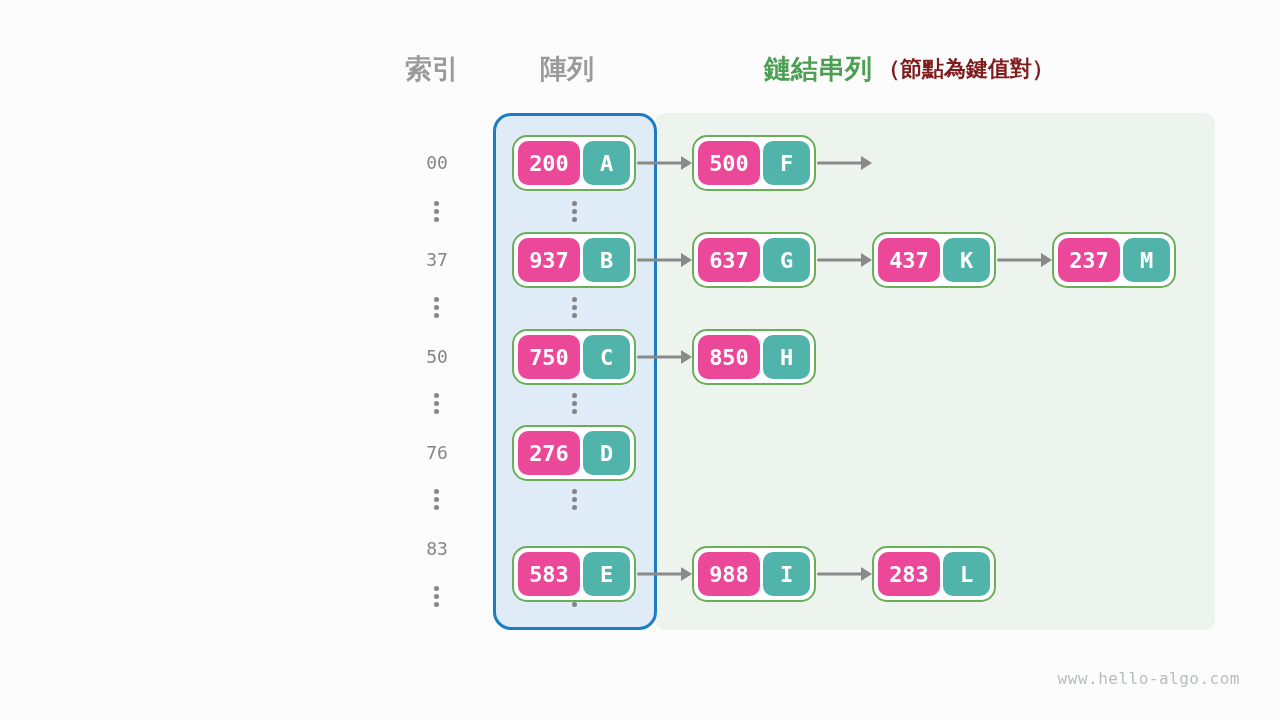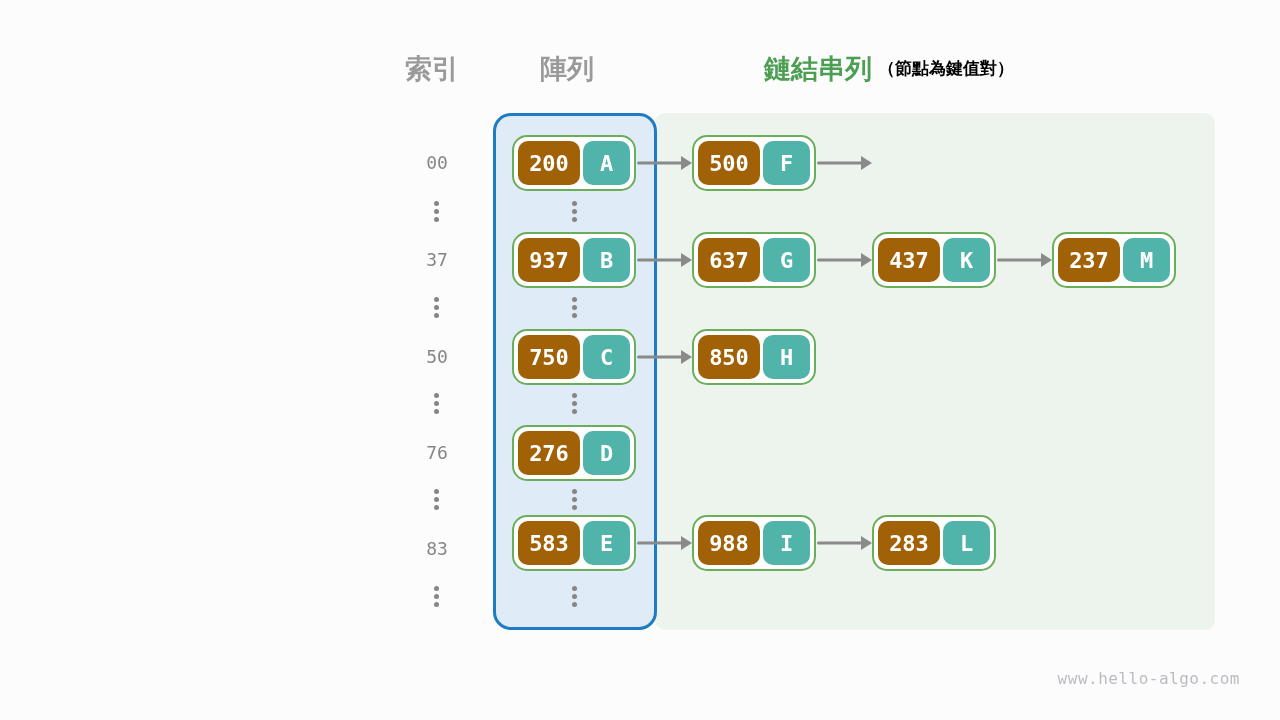--- a/index.html
+++ b/index.html
@@ -5,38 +5,38 @@
   html,body { margin:0; padding:0; }
   body { background:#fcfcfd; font-family:"Liberation Sans", sans-serif; }
   .canvas { position:relative; width:1280px; height:720px; background:#fcfcfd; overflow:hidden; }
 
   
   .col-header { position:absolute; top:52px; font-size:27px; font-weight:bold; color:#9a9a9a; line-height:34px; }
   .hdr-index { left:392px; width:80px; text-align:center; }
   .hdr-array { left:527px; width:80px; text-align:center; }
   .hdr-list-wrap { position:absolute; left:764px; top:52px; display:flex; align-items:flex-start; gap:6px; }
   .hdr-list { font-size:27px; font-weight:bold; color:#4c9e52; line-height:34px; }
-  .hdr-list-note { font-size:17px; font-weight:bold; color:#000000; line-height:34px; }
+  .hdr-list-note { font-size:22px; font-weight:bold; color:#7f1d1d; line-height:34px; }
 
   
   .list-panel { position:absolute; left:655px; top:113px; width:560px; height:517px; background:#edf4ed; border-radius:10px; }
   .array-panel { position:absolute; left:493px; top:113px; width:164px; height:517px; background:#dfecf7; border:3px solid #1e7cc2; border-radius:18px; box-sizing:border-box; }
 
   
   .idx { position:absolute; left:402px; width:70px; height:30px; text-align:center; font-family:"DejaVu Sans Mono", monospace; font-size:18px; line-height:30px; color:#868686; }
 
   
   .dots { position:absolute; display:flex; flex-direction:column; gap:3px; }
   .dots i { width:5px; height:5px; border-radius:50%; background:#868686; }
 
   
   .row-strip { position:absolute; left:512px; height:56px; display:flex; align-items:center; }
   .node { box-sizing:border-box; width:124px; height:56px; background:#ffffff; border:2px solid #6bae5a; border-radius:15px; display:flex; align-items:center; padding:4px; gap:3px; flex:none; }
   .key, .val { height:44px; border-radius:10px; color:#ffffff; font-family:"DejaVu Sans Mono", monospace; font-size:22px; font-weight:bold; display:flex; align-items:center; justify-content:center; }
-  .key { width:62px; background:#a16207; }
+  .key { width:62px; background:#ec4899; }
   .val { flex:1; background:#50b4ab; }
   .arrow { position:relative; width:56px; height:56px; flex:none; }
   .arrow::before { content:""; position:absolute; left:1px; right:9px; top:50%; height:3px; transform:translateY(-50%); background:#8a8a8a; border-radius:2px; }
   .arrow::after { content:""; position:absolute; right:0; top:50%; transform:translateY(-50%); width:0; height:0; border-left:11px solid #8a8a8a; border-top:7px solid transparent; border-bottom:7px solid transparent; }
 
   
   .note-box { position:absolute; left:60px; top:210px; width:323px; height:155px; background:#efeff1; border-radius:14px; box-sizing:border-box; padding:18px 22px; }
   .note-box .title { font-size:23px; font-weight:bold; color:#3e3e3e; line-height:32px; }
   .note-box .body { margin-top:8px; font-size:21px; color:#9e9e9e; line-height:37px; }
 
@@ -170,21 +170,21 @@
     </div>
   </div>
 
   <div class="row-strip" style="top:425px">
     <div class="node">
       <span class="key">276</span>
       <span class="val">D</span>
     </div>
   </div>
 
-  <div class="row-strip" style="top:515px">
+  <div class="row-strip" style="top:546px">
     <div class="node">
       <span class="key">583</span>
       <span class="val">E</span>
     </div>
     <div class="arrow"></div>
     <div class="node">
       <span class="key">988</span>
       <span class="val">I</span>
     </div>
     <div class="arrow"></div>

